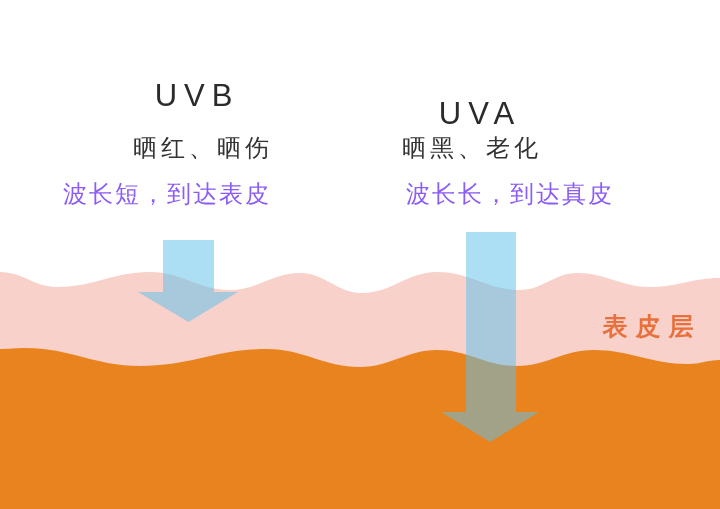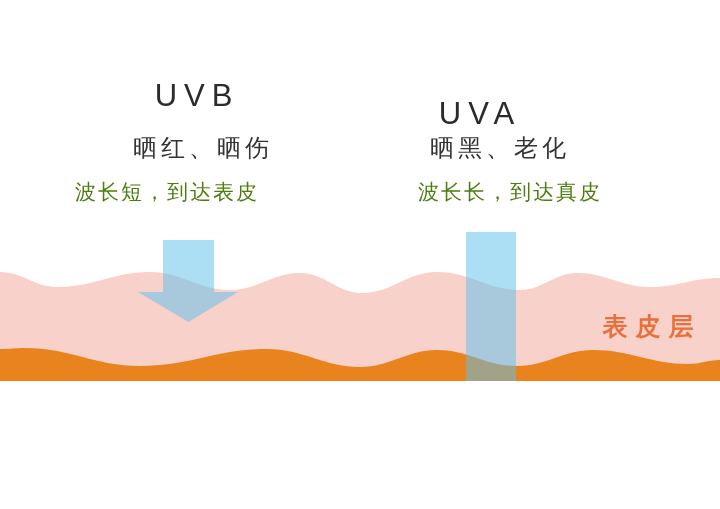--- a/index.html
+++ b/index.html
@@ -4,21 +4,21 @@
 <style>
   html, body {
     margin: 0;
     padding: 0;
     background: #ffffff;
     font-family: "Liberation Sans", "DejaVu Sans", sans-serif;
   }
   .canvas {
     position: relative;
     width: 720px;
-    height: 381px;
+    height: 509px;
     overflow: hidden;
     background: #ffffff;
   }
   .skin-svg {
     position: absolute;
     left: 0;
     top: 0;
   }
   .arrow {
     opacity: 0.52;
@@ -34,23 +34,23 @@
     font-weight: 300;
     letter-spacing: 7px;
     color: #2b2b2b;
   }
   .uv-sub {
     font-size: 24px;
     letter-spacing: 4px;
     color: #333333;
   }
   .uv-desc {
-    font-size: 21px;
+    font-size: 24px;
     letter-spacing: 2px;
-    color: #4d7c0f;
+    color: #8b5cf6;
   }
   .layer-label {
     font-size: 25px;
     letter-spacing: 8px;
     font-weight: bold;
   }
   .label-epidermis { color: #e8703c; }
   .label-dermis { color: #ffffff; }
 </style>
 </head>
@@ -88,18 +88,18 @@
     <polygon class="arrow" points="163,240 214,240 214,292 238,292 188.5,322 138,292 163,292" fill="#5fc0e9"></polygon>
 
     <polygon class="arrow" points="466,232 516,232 516,412 539,412 490,442 441,412 466,412" fill="#5fc0e9"></polygon>
   </svg>
 
   <div class="txt uv-title" style="left:197px; top:78px;">UVB</div>
   <div class="txt uv-sub" style="left:177px; top:132px;margin-left:26px;">晒红、晒伤</div>
   <div class="txt uv-desc" style="left:167px; top:178px;">波长短，到达表皮</div>
 
   <div class="txt uv-title" style="left:480px; top:96px;">UVA</div>
-  <div class="txt uv-sub" style="left:500px; top:132px;">晒黑、老化</div>
+  <div class="txt uv-sub" style="left:472px; top:132px;">晒黑、老化</div>
   <div class="txt uv-desc" style="left:510px; top:178px;">波长长，到达真皮</div>
 
   <div class="txt layer-label label-epidermis" style="left:652px; top:310px;">表皮层</div>
 
 </div>
 
 </body></html>

